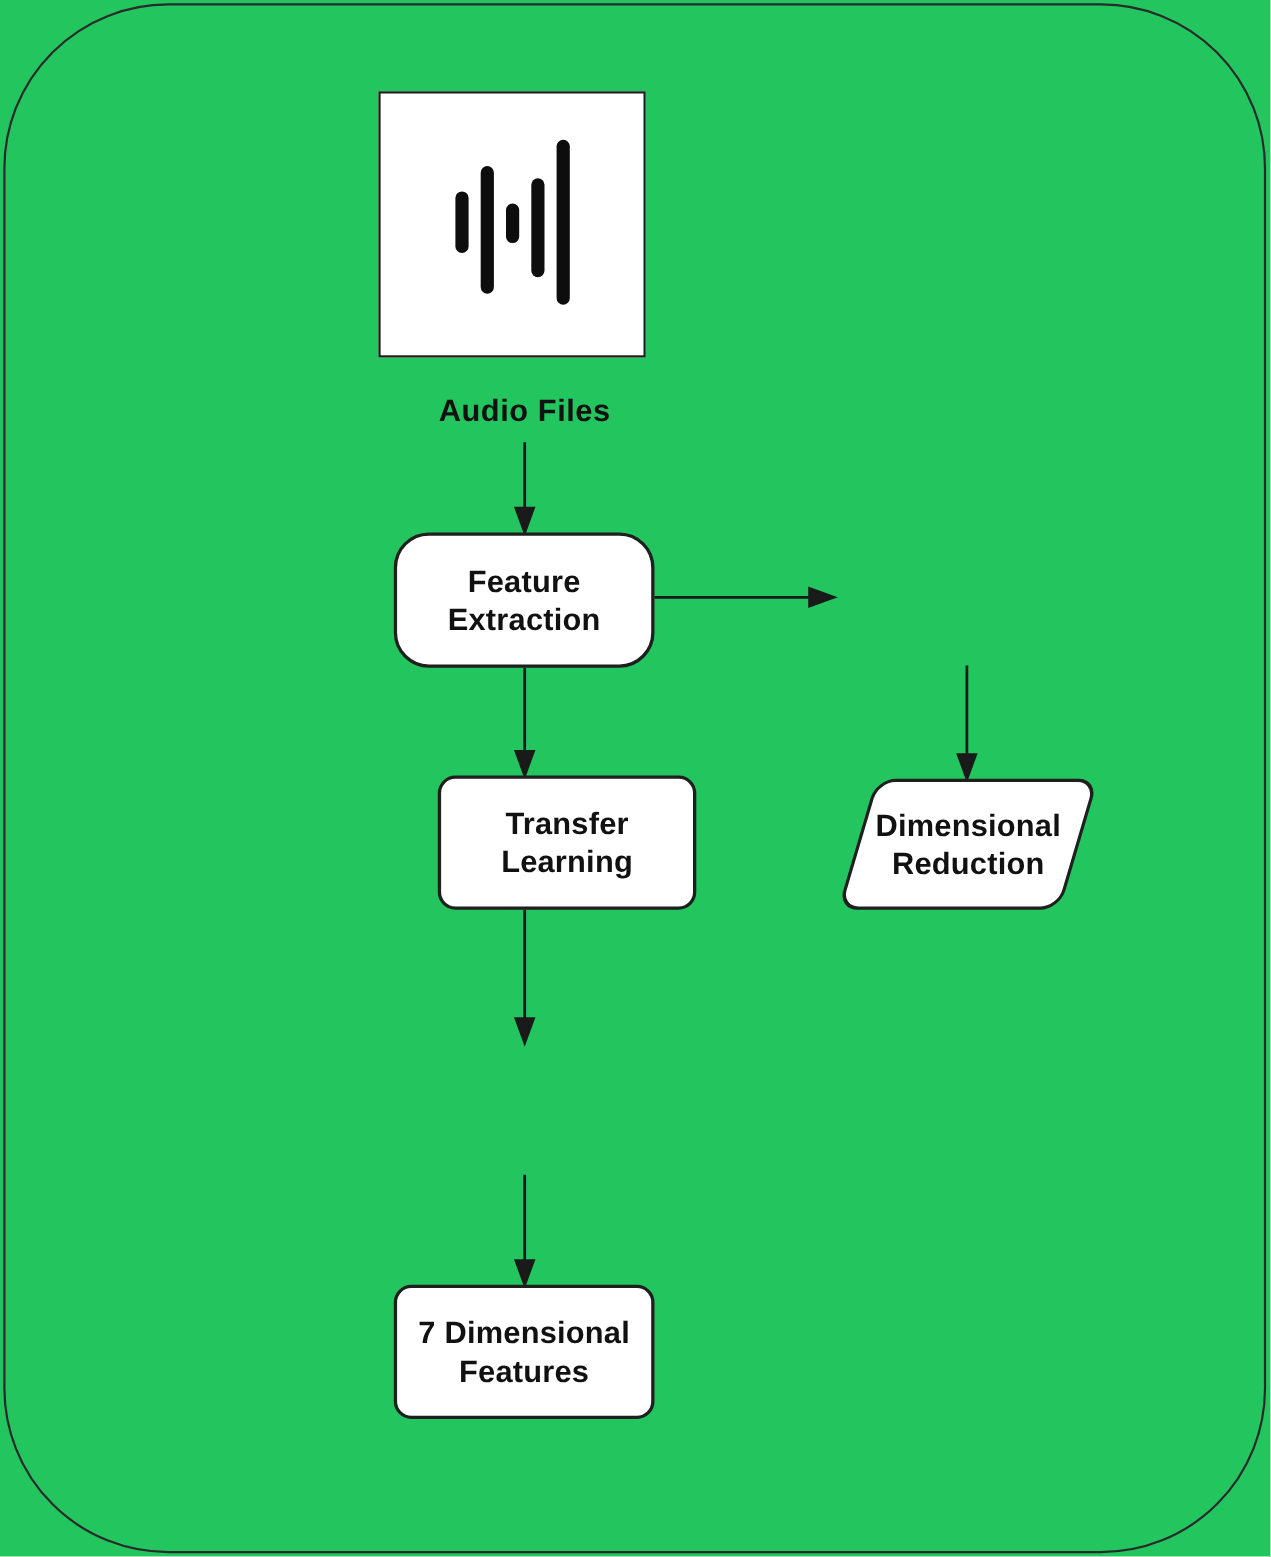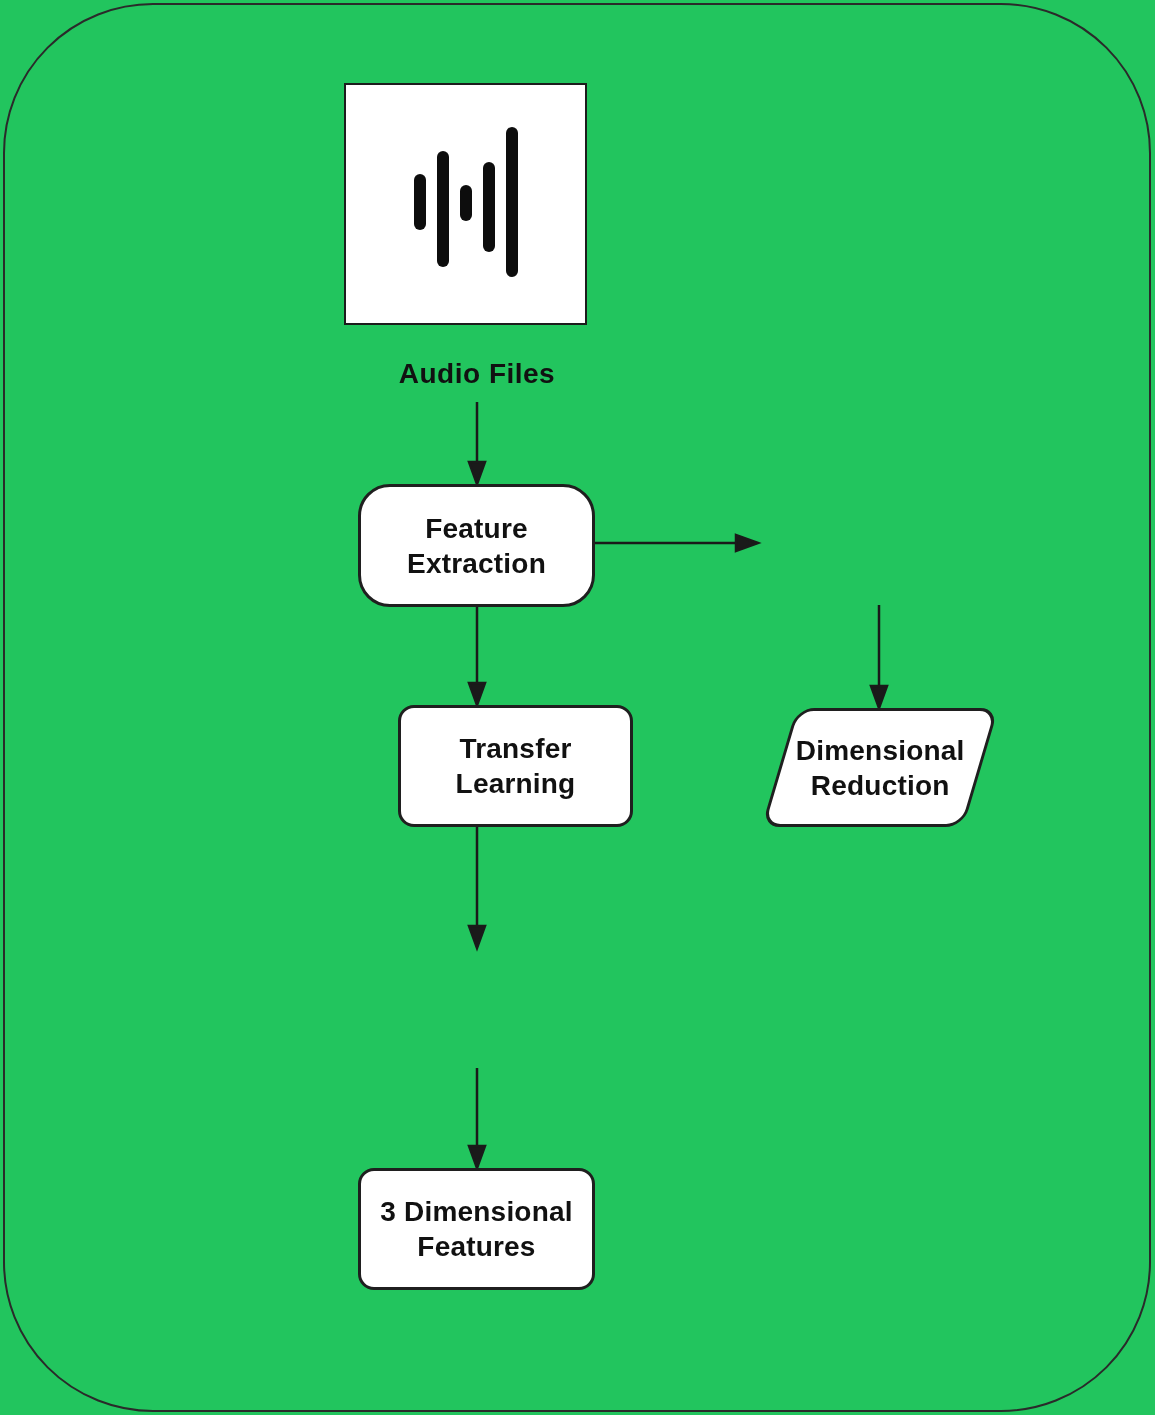--- a/index.html
+++ b/index.html
@@ -151,17 +151,17 @@
 Learning</span>
   </div>
 
   <div class="node para">
     <span class="label">Dimensional
 Reduction</span>
   </div>
 
 
   <div class="node twodim">
-    <span class="label">3 Dimensional
+    <span class="label">7 Dimensional
 Features</span>
   </div>
 
 </div>
 
 </body></html>

